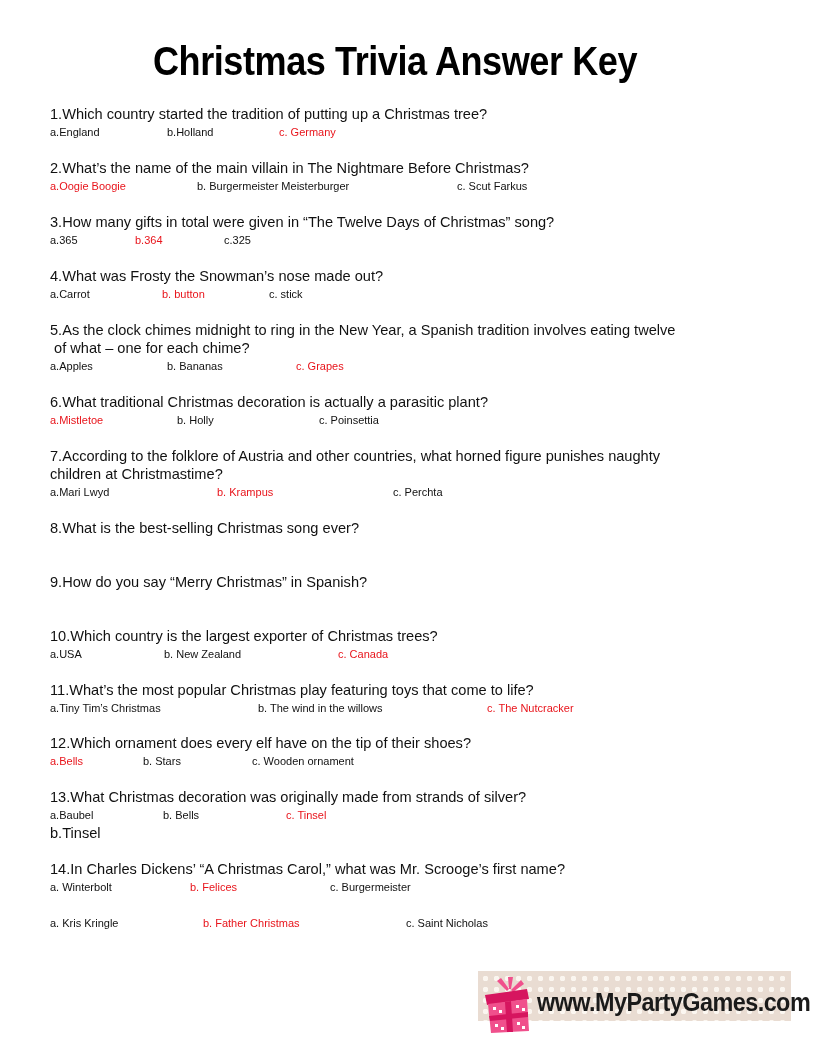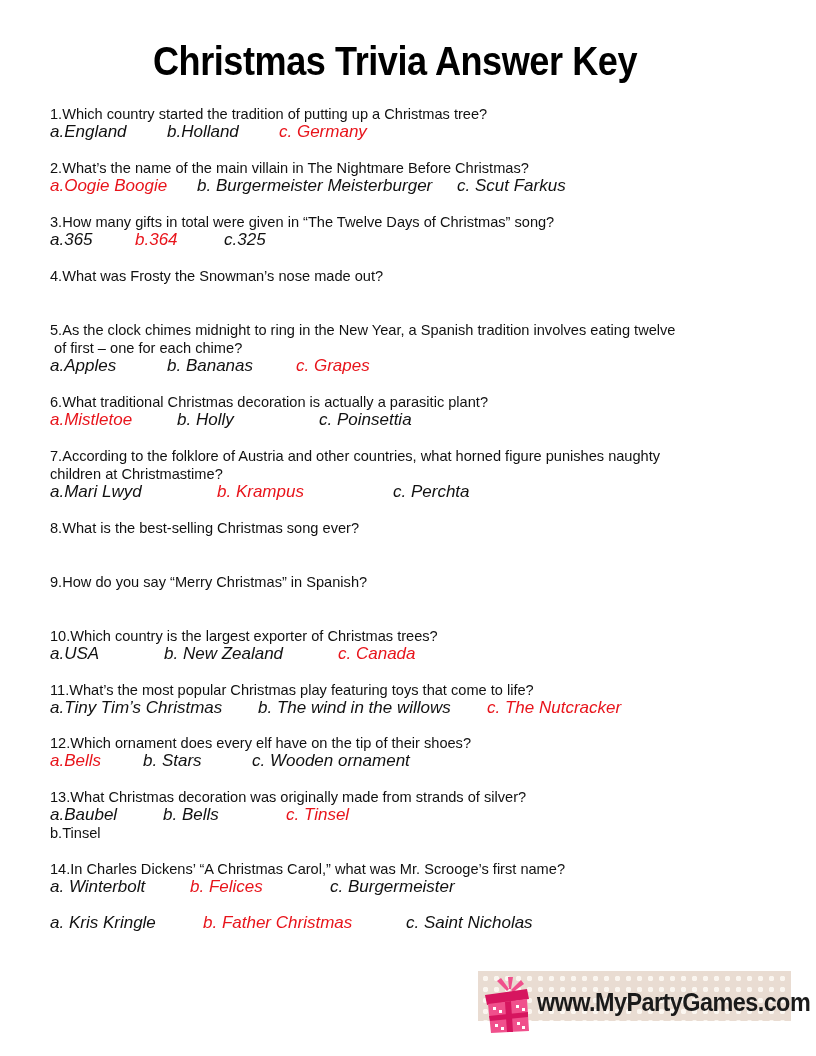--- a/index.html
+++ b/index.html
@@ -1,20 +1,20 @@
 <!DOCTYPE html>
 <html><head>
   <meta charset="utf-8">
   <style>
     html, body { margin: 0; padding: 0; background: #ffffff; }
     body { width: 816px; height: 1056px; position: relative; overflow: hidden; font-family: "Liberation Sans", sans-serif; color: #111; }
     .title { position: absolute; left: 0; width: 790px; top: 36px; text-align: center; font-family: "Liberation Sans", sans-serif; font-weight: bold; font-size: 41px; letter-spacing: -0.5px; transform: scaleX(0.88); transform-origin: 395px 0; color: #000; line-height: 50px; }
     .qblock { position: absolute; left: 50px; width: 760px; }
     .q { font-weight: normal; font-size: 14.6px; line-height: 18px; color: #111; white-space: nowrap; }
-    .answers { position: relative; height: 18px; font-size: 17px; line-height: 18px; font-style: italic; }
+    .answers { position: relative; height: 18px; font-size: 11px; line-height: 18px; }
     .ans { position: absolute; top: 0; white-space: nowrap; color: #111; }
     .ans.correct { color: #e8141b; }
     .extra { font-size: 14.6px; line-height: 18px; color: #111; }
     .logo { position: absolute; left: 478px; top: 971px; width: 313px; height: 50px; background-color: #e9dcd2;
       background-image: radial-gradient(circle, #fbf6f0 2.6px, transparent 3px);
       background-size: 11px 11px; background-position: 2px 2px; }
     .logo-text { position: absolute; left: 59px; top: 16px; font-family: "Liberation Sans", sans-serif; font-weight: bold; font-size: 26px; color: #1a1a1a; letter-spacing: -0.6px; transform: scaleX(0.9); transform-origin: 0 0; white-space: nowrap; }
     .gift { position: absolute; left: 5px; top: 4px; width: 52px; height: 58px; }
   </style>
 </head>
@@ -44,25 +44,30 @@
   <div class="q">3.How many gifts in total were given in “The Twelve Days of Christmas” song?</div>
   <div class="answers">
     <span class="ans" style="left:0">a.365</span>
     <span class="ans correct" style="left:85px">b.364</span>
     <span class="ans" style="left:174px">c.325</span>
   </div>
 </div>
 
 <div class="qblock" style="top:267px">
   <div class="q">4.What was Frosty the Snowman’s nose made out?</div>
+  <div class="answers">
+    <span class="ans" style="left:0">a.Carrot</span>
+    <span class="ans correct" style="left:112px">b. button</span>
+    <span class="ans" style="left:219px">c. stick</span>
+  </div>
 </div>
 
 <div class="qblock" style="top:321px">
   <div class="q">5.As the clock chimes midnight to ring in the New Year, a Spanish tradition involves eating twelve</div>
-  <div class="q" style="white-space:pre"> of first – one for each chime?</div>
+  <div class="q" style="white-space:pre"> of what – one for each chime?</div>
   <div class="answers">
     <span class="ans" style="left:0">a.Apples</span>
     <span class="ans" style="left:117px">b. Bananas</span>
     <span class="ans correct" style="left:246px">c. Grapes</span>
   </div>
 </div>
 
 <div class="qblock" style="top:393px">
   <div class="q">6.What traditional Christmas decoration is actually a parasitic plant?</div>
   <div class="answers">

